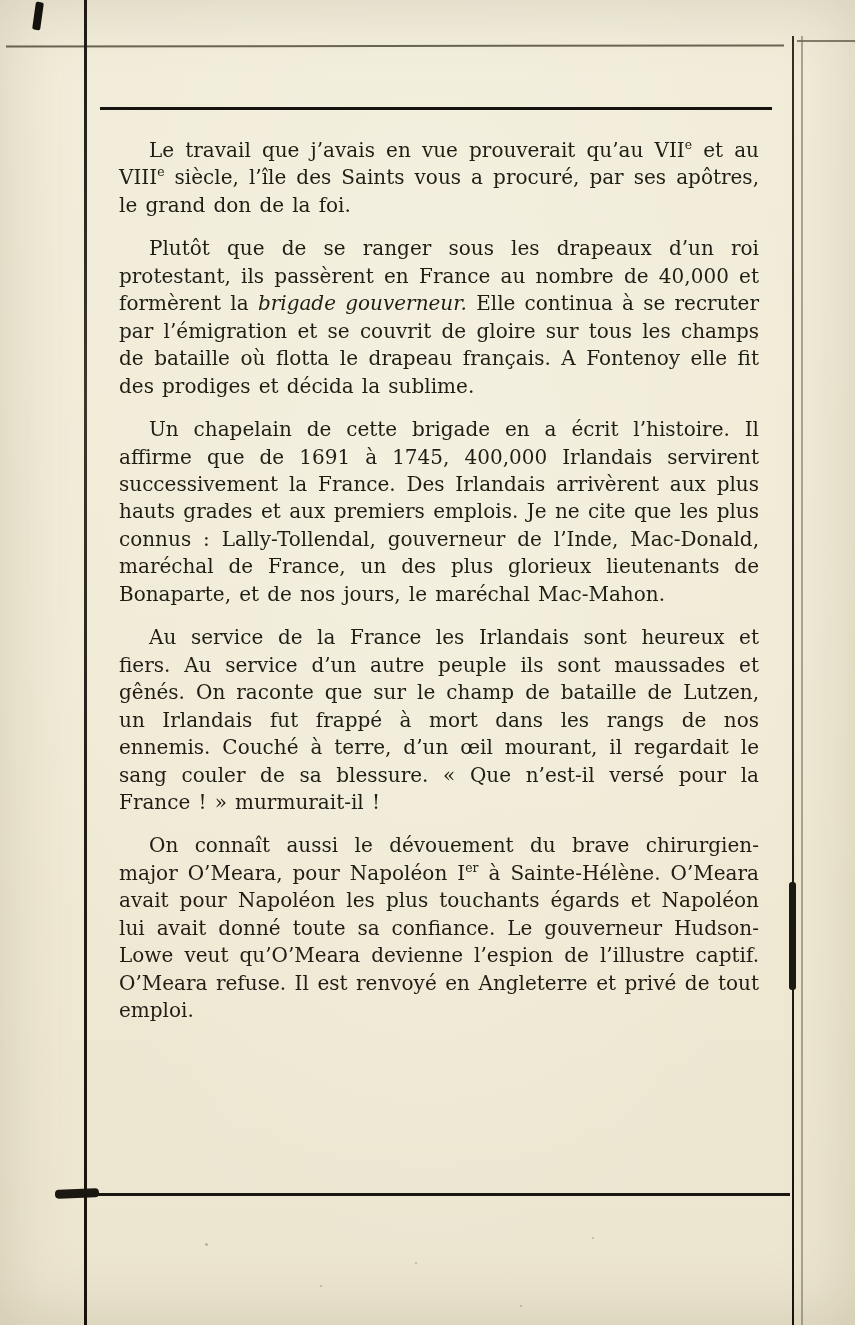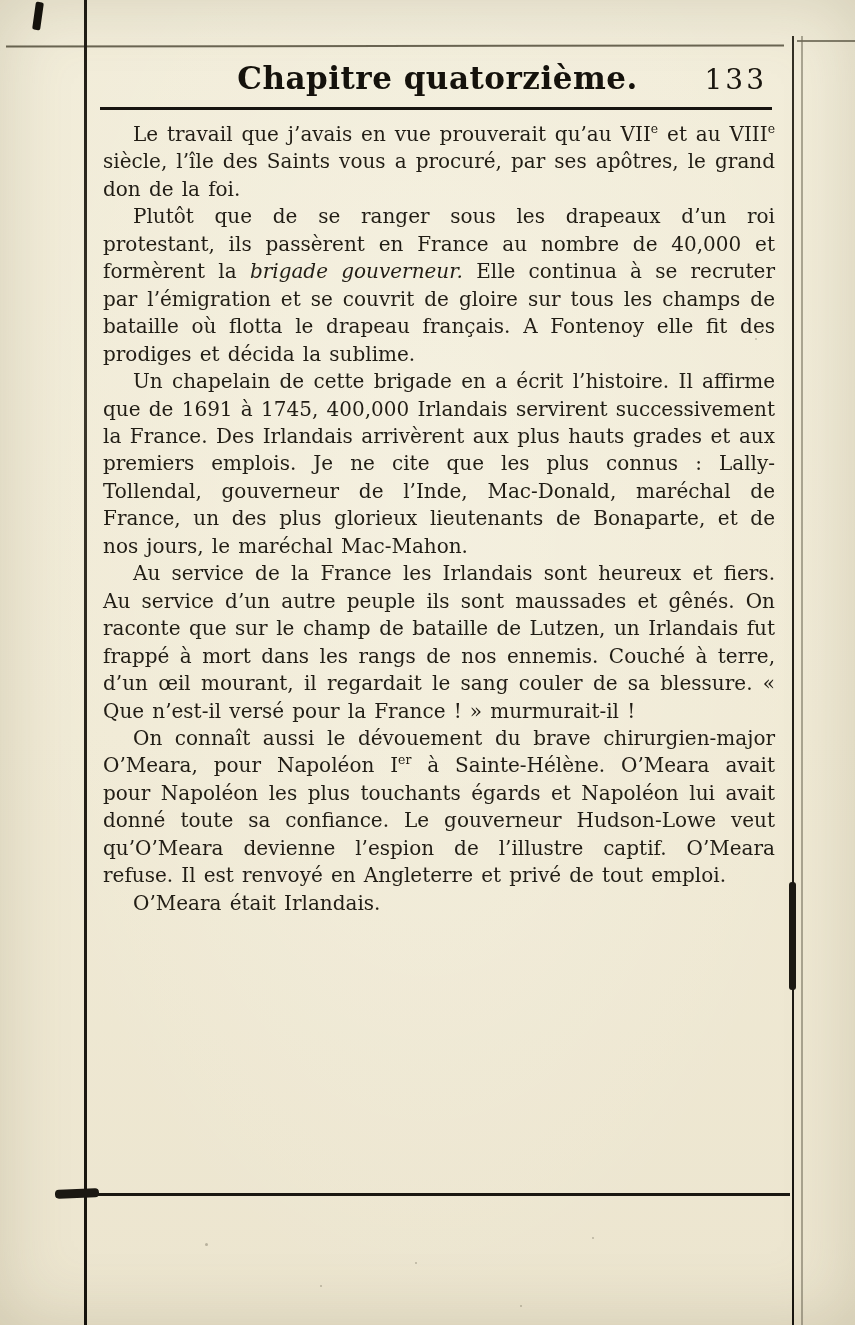--- a/index.html
+++ b/index.html
@@ -35,21 +35,21 @@
     font-size:28px;letter-spacing:3px;color:#1a160f;
   }
   .header-rule{position:absolute;top:107px;left:100px;width:672px;height:2.5px;background:#171410;}
   
   .body-text{
     position:absolute;top:121px;left:103px;width:672px;
     font-size:20px;line-height:27.45px;
     text-align:justify;word-spacing:0.09em;
     hyphens:auto;
   }
-  .para{margin:0;text-indent:30px;}
+  .para{margin:16px;text-indent:30px;}
   .para i{font-style:italic;}
   .para sup{font-size:62%;line-height:0;}
   
   .bottom-rule{position:absolute;top:1193px;left:95px;width:695px;height:3px;background:#1a1711;}
   .bottom-rule-blotch{position:absolute;top:1189px;left:55px;width:44px;height:9px;background:#1b1812;border-radius:4px;transform:rotate(-2deg);}
   
   .speck{position:absolute;background:#55503f;border-radius:50%;opacity:.35;}
   .speck.s1{left:205px;top:1243px;width:3px;height:3px;}
   .speck.s2{left:415px;top:1262px;width:2px;height:2px;}
   .speck.s3{left:592px;top:1237px;width:2px;height:2px;}
@@ -63,34 +63,29 @@
 <div class="page">
 
   <div class="edge top-edge"></div>
   <div class="edge top-edge-right"></div>
   <div class="edge corner-mark"></div>
   <div class="edge left-border"></div>
   <div class="edge right-border"></div>
   <div class="edge right-border-outer"></div>
   <div class="edge right-border-blotch"></div>
 
-  <header class="page-header">
-    <div class="chapter-title">Chapitre quatorzième.</div>
-    <div class="page-number">133</div>
-  </header>
 
   <div class="header-rule"></div>
 
   <main class="body-text" id="body-text">
       <p class="para"><span>Le travail que j’avais en vue prouverait qu’au VII</span><sup>e</sup><span> et au VIII</span><sup>e</sup><span> siècle, l’île des Saints vous a procuré, par ses apôtres, le grand don de la foi.</span></p>
       <p class="para"><span>Plutôt que de se ranger sous les drapeaux d’un roi protestant, ils passèrent en France au nombre de 40,000 et formèrent la </span><i>brigade gouverneur.</i><span> Elle continua à se recruter par l’émigration et se couvrit de gloire sur tous les champs de bataille où flotta le drapeau français. A Fontenoy elle fit des prodiges et décida la sublime.</span></p>
       <p class="para"><span>Un chapelain de cette brigade en a écrit l’histoire. Il affirme que de 1691 à 1745, 400,000 Irlandais servirent successivement la France. Des Irlandais arrivèrent aux plus hauts grades et aux premiers emplois. Je ne cite que les plus connus : Lally-Tollendal, gouverneur de l’Inde, Mac-Donald, maréchal de France, un des plus glorieux lieutenants de Bonaparte, et de nos jours, le maréchal Mac-Mahon.</span></p>
       <p class="para"><span>Au service de la France les Irlandais sont heureux et fiers. Au service d’un autre peuple ils sont maussades et gênés. On raconte que sur le champ de bataille de Lutzen, un Irlandais fut frappé à mort dans les rangs de nos ennemis. Couché à terre, d’un œil mourant, il regardait le sang couler de sa blessure. « Que n’est-il versé pour la France ! » murmurait-il !</span></p>
       <p class="para"><span>On connaît aussi le dévouement du brave chirurgien-major O’Meara, pour Napoléon I</span><sup>er</sup><span> à Sainte-Hélène. O’Meara avait pour Napoléon les plus touchants égards et Napoléon lui avait donné toute sa confiance. Le gouverneur Hudson-Lowe veut qu’O’Meara devienne l’espion de l’illustre captif. O’Meara refuse. Il est renvoyé en Angleterre et privé de tout emploi.</span></p>
-      <p class="para"><span>O’Meara était Irlandais.</span></p>
     </main>
 
   <div class="bottom-rule"></div>
   <div class="bottom-rule-blotch"></div>
 
   <div class="speck s1"></div>
   <div class="speck s2"></div>
   <div class="speck s3"></div>
   <div class="speck s4"></div>
   <div class="speck s5"></div>

